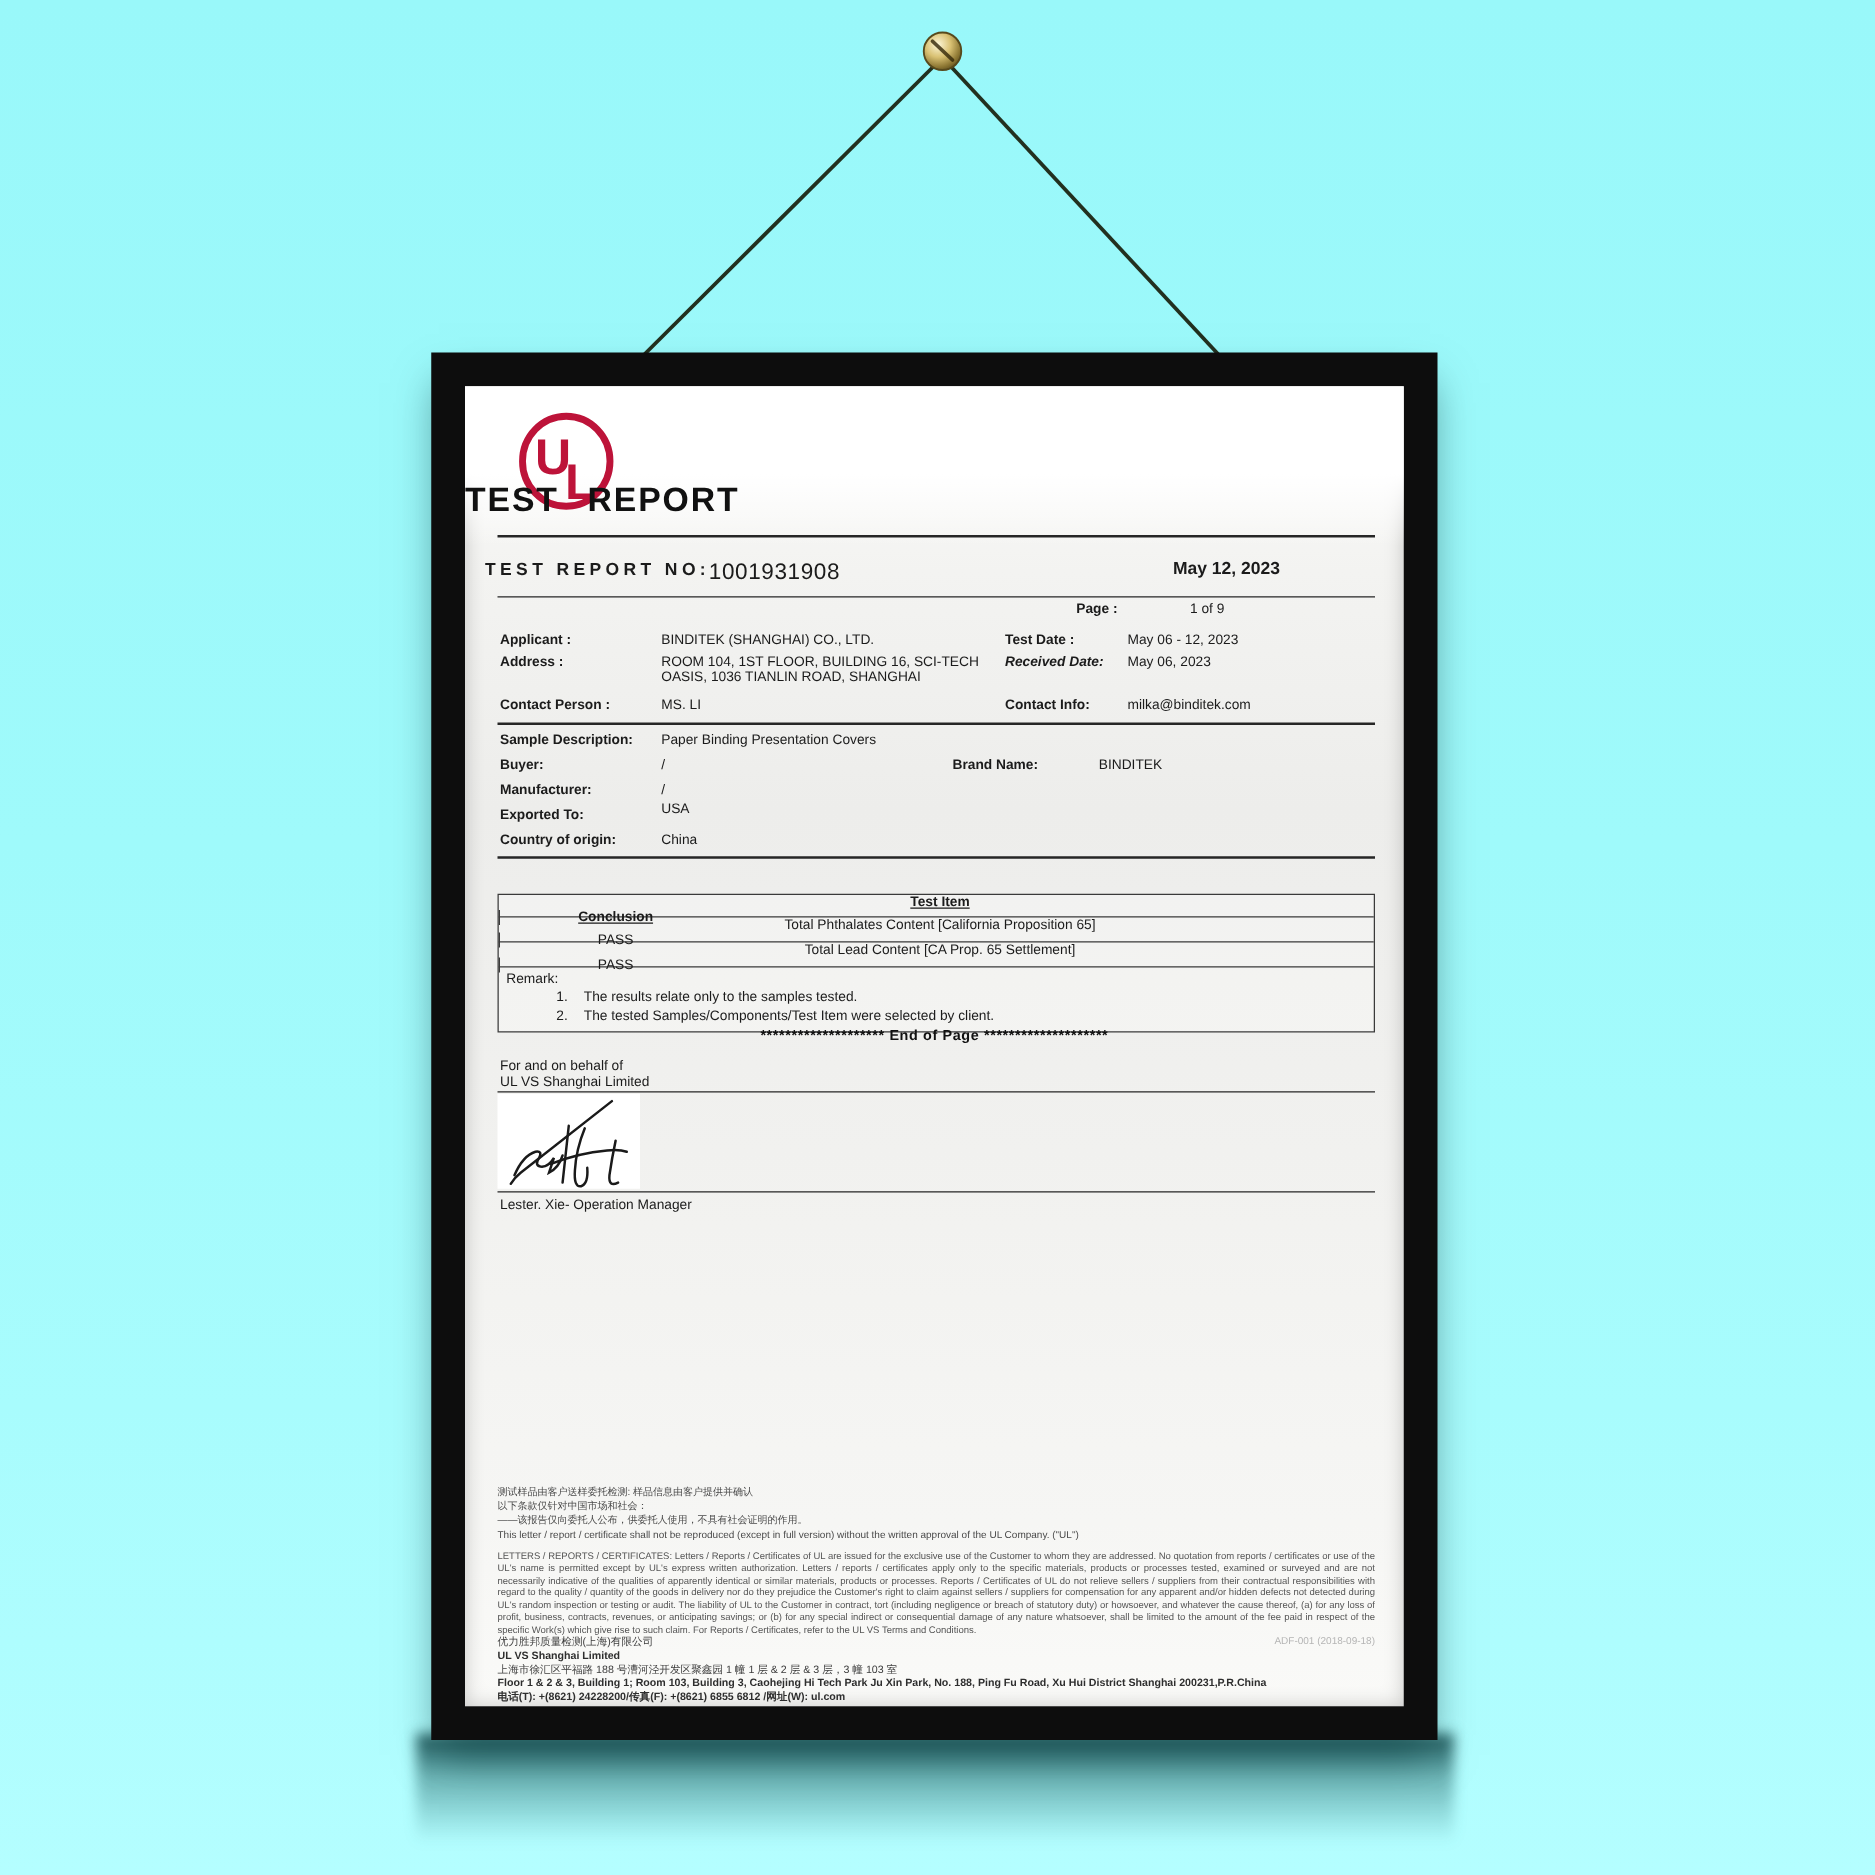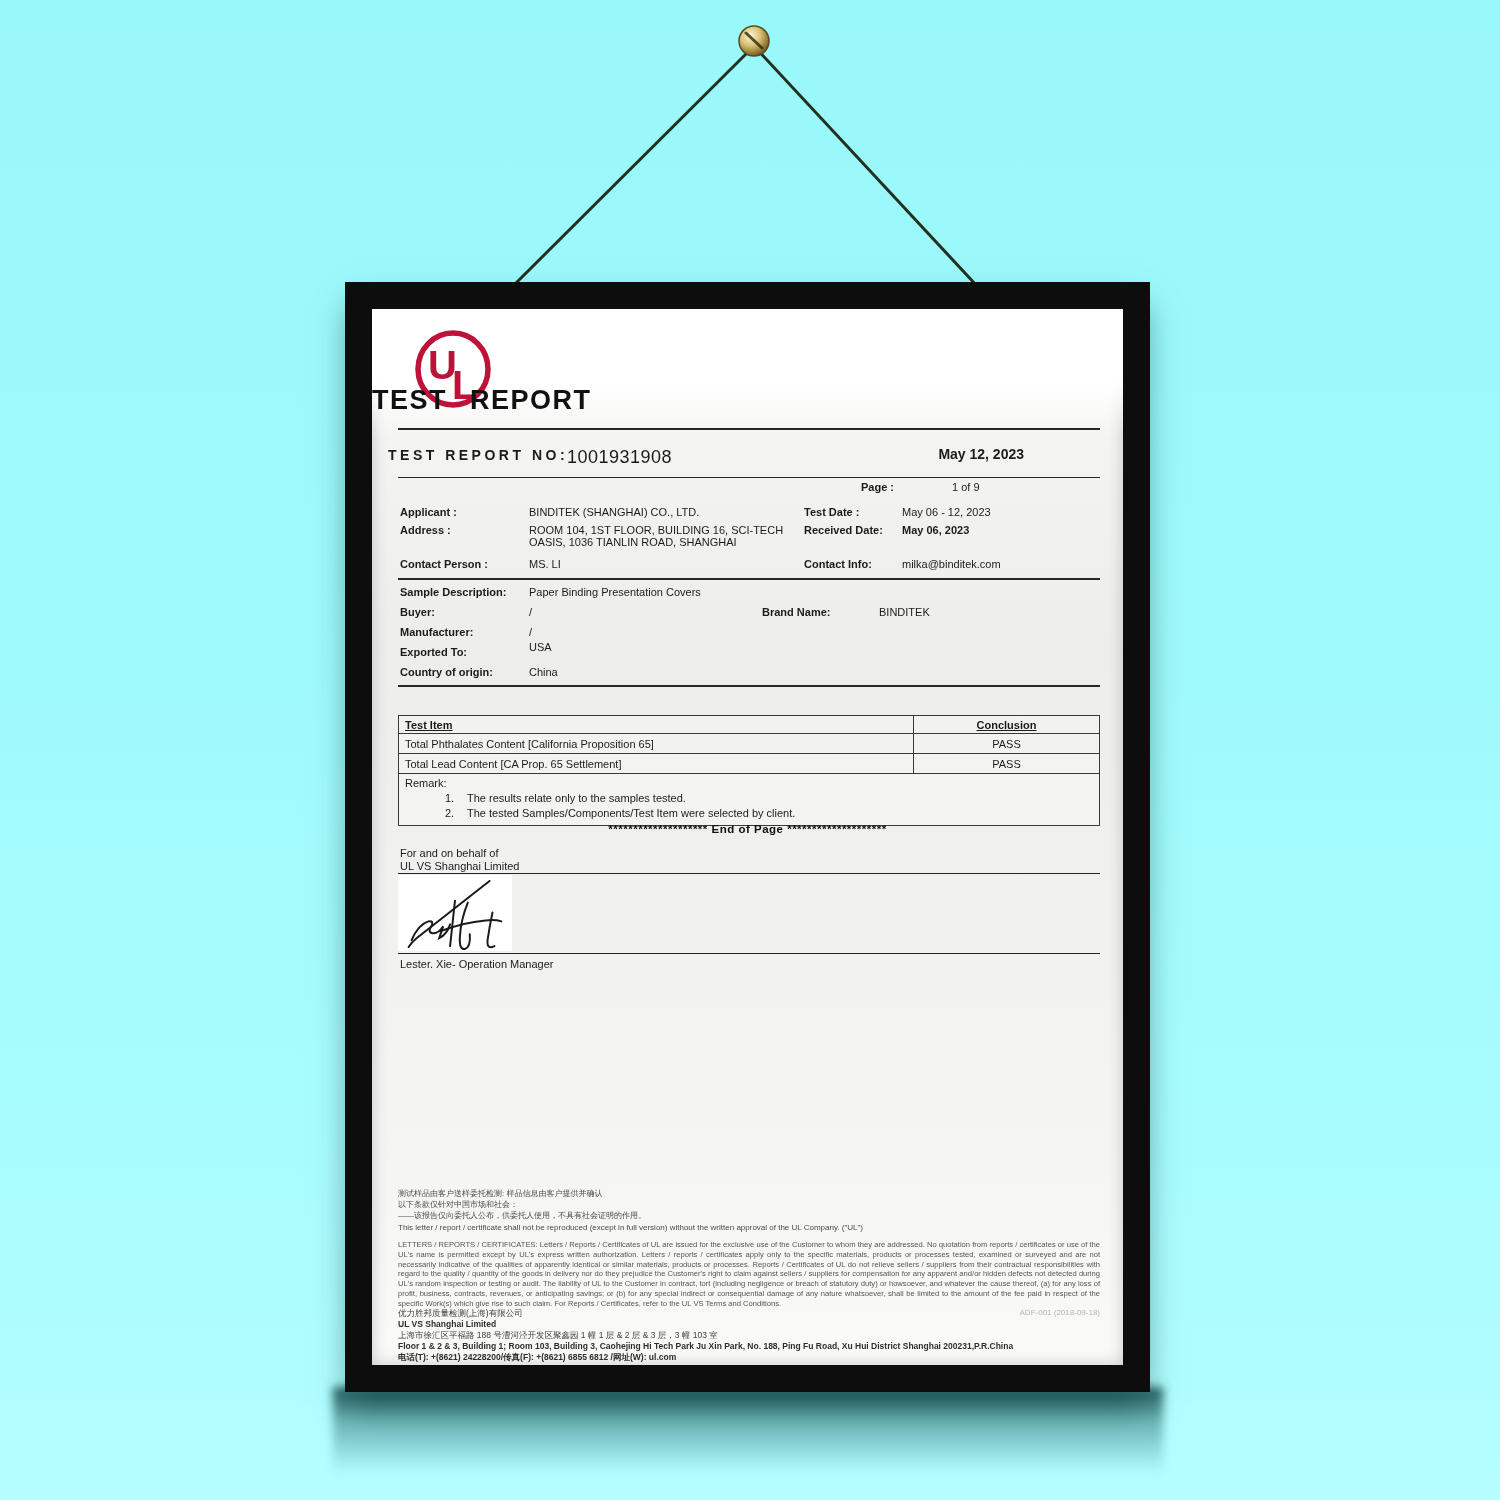--- a/index.html
+++ b/index.html
@@ -47,21 +47,21 @@
   .page-lbl{left:489px;top:172px;font-size:11px;font-weight:bold;}
   .page-val{left:580px;top:172px;font-size:11px;}
   .c-lab{left:28px;}
   .c-val{left:146px;padding-left:11px;}
   .c-rlab{left:432px;}
   .c-rval{left:530px;}
   .tbl{
     position:absolute;left:26px;top:406px;width:702px;border:1px solid #3a3a3a;
     box-sizing:border-box;font-size:11px;background:rgba(255,255,255,0.25);
   }
-  .tbl-row{display:flex;align-items:center;border-bottom:1px solid #3a3a3a;}
+  .tbl-row{display:flex;align-items:center;border-bottom:1px solid #3a3a3a;flex-direction:column;}
   .tbl-row.head{height:17px;font-weight:bold;}
   .tbl-row.data{height:19px;}
   .cell-item{flex:1;padding-left:6px;}
   .cell-conc{width:185px;text-align:center;border-left:1px solid #3a3a3a;align-self:stretch;display:flex;align-items:center;justify-content:center;}
   .u{text-decoration:underline;}
   .remark{padding:3px 6px 6px 6px;}
   .remark-item{display:flex;margin-top:3px;}
   .remark-num{width:22px;margin-left:40px;text-align:left;}
   .endpage{left:0;right:0;top:514px;text-align:center;font-size:11.5px;font-weight:bold;letter-spacing:0.5px;color:#111;}
   .behalf{left:28px;font-size:11px;}
@@ -122,22 +122,22 @@
       <div class="abs page-val">1 of 9</div>
 
       <div class="abs lbl c-lab" style="top:197px;">Applicant :</div>
       <div class="abs val c-val" style="top:197px;">BINDITEK (SHANGHAI) CO., LTD.</div>
       <div class="abs lbl c-rlab" style="top:197px;">Test Date :</div>
       <div class="abs val c-rval" style="top:197px;">May 06 - 12, 2023</div>
 
       <div class="abs lbl c-lab" style="top:215px;">Address :</div>
       <div class="abs val c-val" style="top:215px;">ROOM 104, 1ST FLOOR, BUILDING 16, SCI-TECH</div>
       <div class="abs val c-val" style="top:227px;">OASIS, 1036 TIANLIN ROAD, SHANGHAI</div>
-      <div class="abs lbl c-rlab" style="top:215px;">Received Date:</div>
-      <div class="abs val c-rval" style="top:215px;font-weight:bold;">May 06, 2023</div>
+      <div class="abs lbl c-rlab" style="top:215px;font-style:italic;">Received Date:</div>
+      <div class="abs val c-rval" style="top:215px;">May 06, 2023</div>
 
       <div class="abs lbl c-lab" style="top:249px;">Contact Person :</div>
       <div class="abs val c-val" style="top:249px;">MS. LI</div>
       <div class="abs lbl c-rlab" style="top:249px;">Contact Info:</div>
       <div class="abs val c-rval" style="top:249px;">milka@binditek.com</div>
 
       <div class="rule" style="top:269px;"></div>
 
       <div class="abs lbl c-lab" style="top:277px;">Sample Description:</div>
       <div class="abs val c-val" style="top:277px;">Paper Binding Presentation Covers</div>

